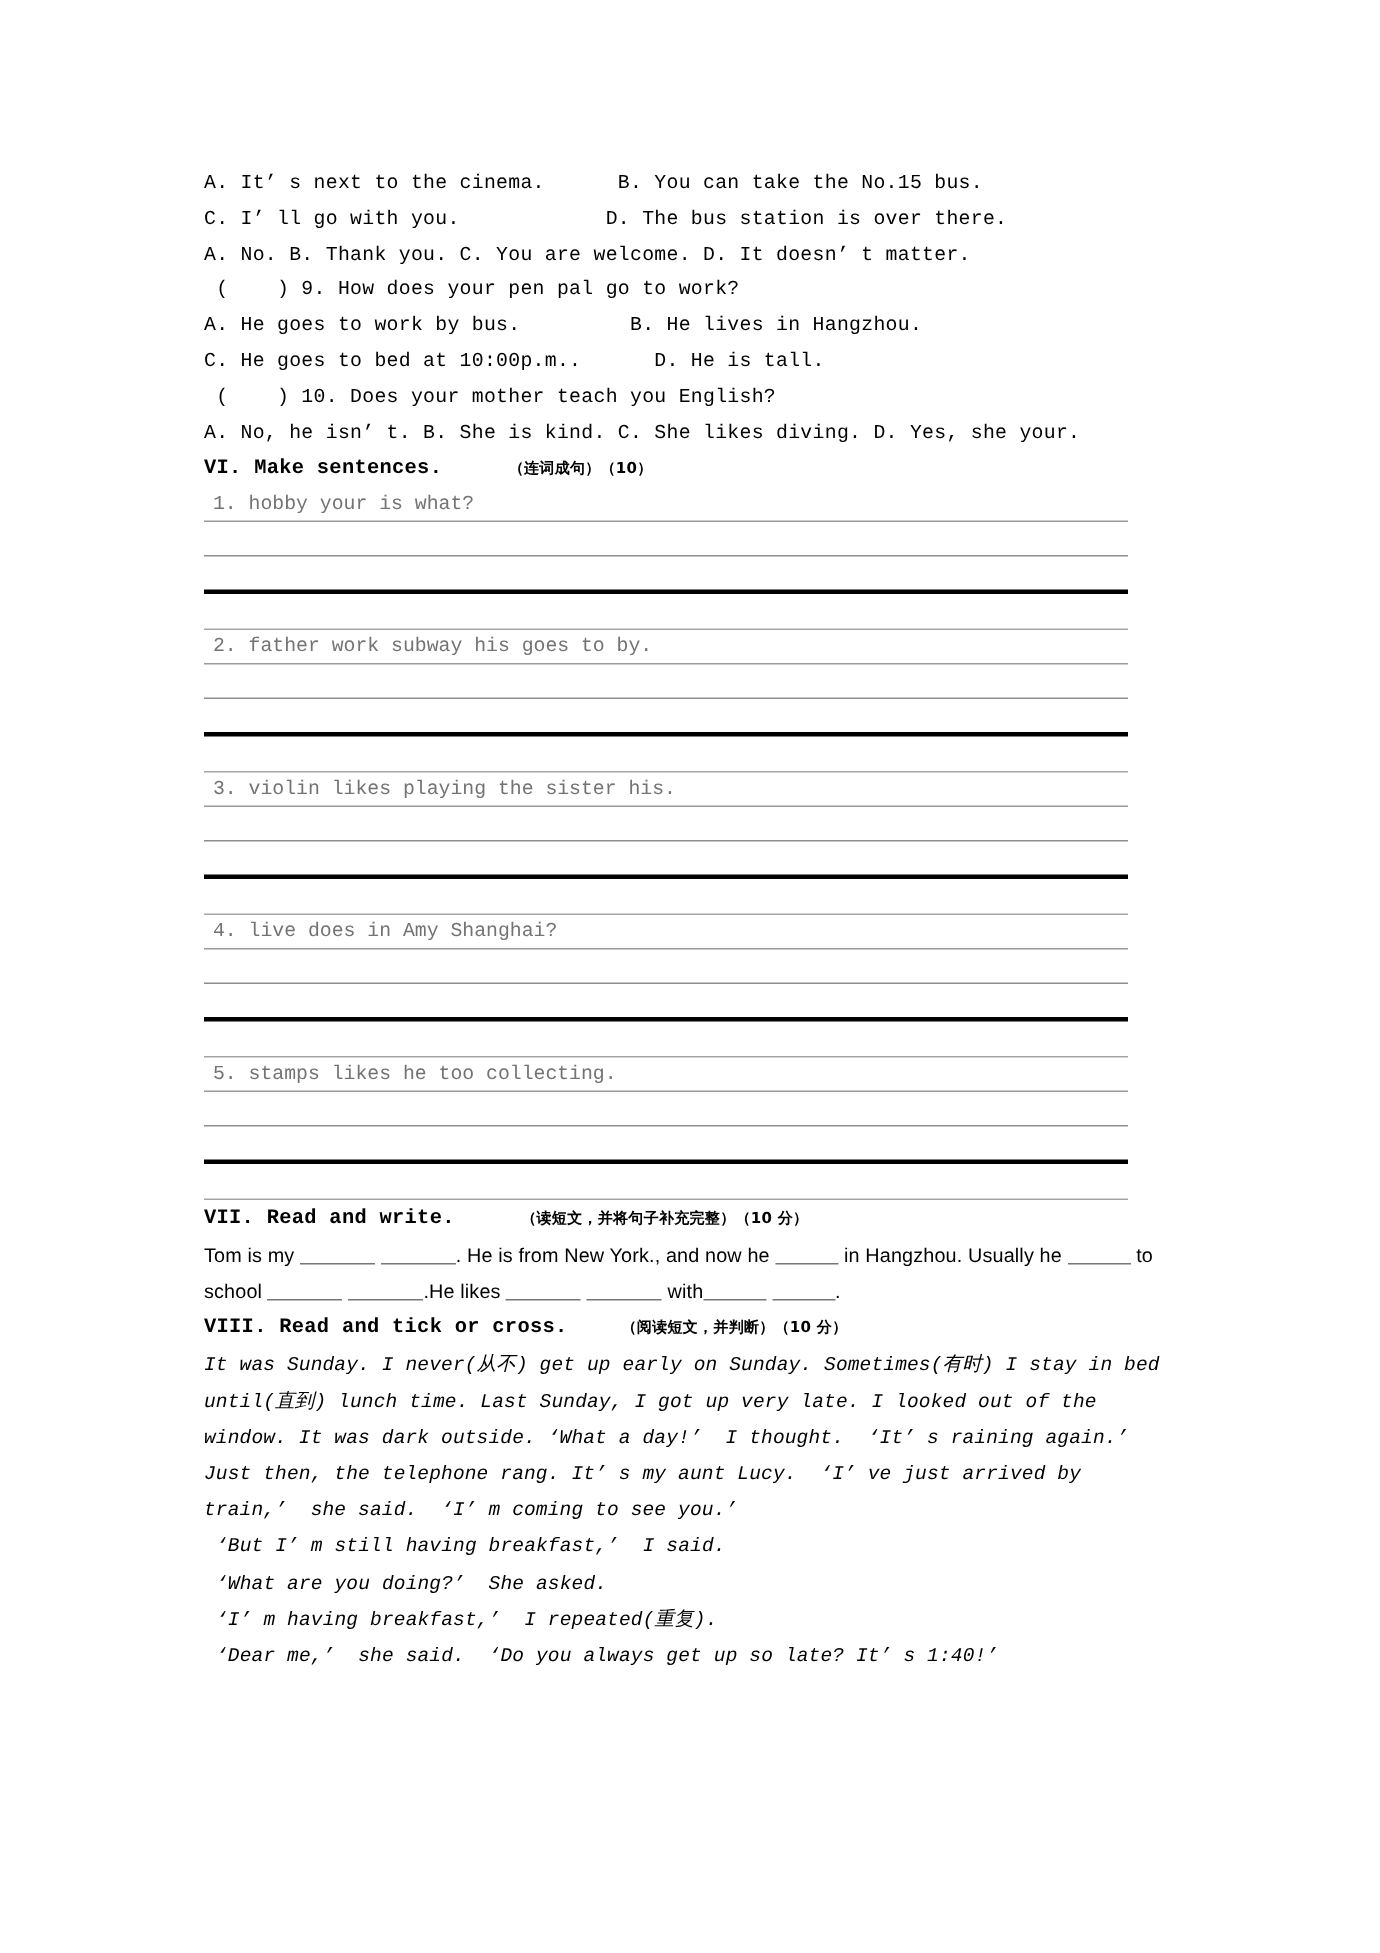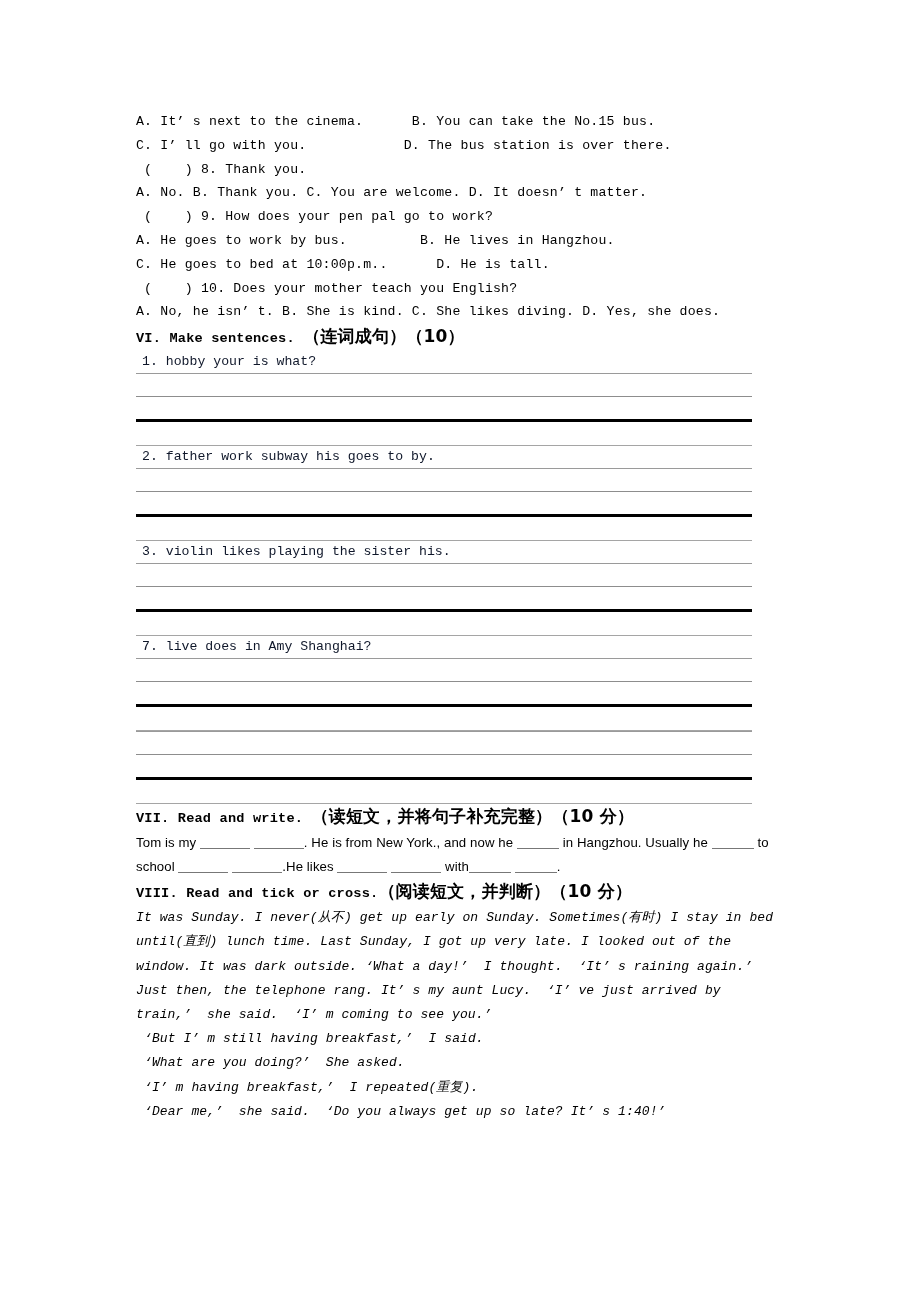--- a/index.html
+++ b/index.html
@@ -46,35 +46,36 @@
   .section-head {
     font-family: "Liberation Mono", "DejaVu Sans Mono", monospace;
     font-size: 13.6px;
     line-height: 25px;
     font-weight: bold;
     white-space: pre;
     letter-spacing: 0.2px;
   }
   .section-head .cn {
     font-family: "DejaVu Sans", sans-serif;
-    font-size: 17px;
+    font-size: 10px;
     font-weight: bold;
+    margin-left: 36px;
   }
 
   
   .mk-block {
     width: 616px;
   }
   .mk-sentence {
     font-family: "Liberation Mono", "DejaVu Sans Mono", monospace;
     font-size: 13.2px;
     line-height: 22px;
     white-space: pre;
     padding-left: 6px;
-    color: #0f172a;
+    color: #737373;
   }
   .rule-thin {
     height: 0;
     border-top: 1px solid #9a9a9a;
     width: 616px;
   }
   .rule-thin2 {
     height: 0;
     border-top: 1px solid #8d8d8d;
     width: 616px;
@@ -122,27 +123,26 @@
 </style>
 </head>
 <body>
 
 <div class="page">
   <div class="content">
 
     <div>
       <div class="line">A. It’ s next to the cinema.      B. You can take the No.15 bus.</div>
       <div class="line">C. I’ ll go with you.            D. The bus station is over there.</div>
-      <div class="line"> (    ) 8. Thank you.</div>
       <div class="line">A. No. B. Thank you. C. You are welcome. D. It doesn’ t matter.</div>
       <div class="line"> (    ) 9. How does your pen pal go to work?</div>
       <div class="line">A. He goes to work by bus.         B. He lives in Hangzhou.</div>
       <div class="line">C. He goes to bed at 10:00p.m..      D. He is tall.</div>
       <div class="line"> (    ) 10. Does your mother teach you English?</div>
-      <div class="line">A. No, he isn’ t. B. She is kind. C. She likes diving. D. Yes, she does.</div>
+      <div class="line">A. No, he isn’ t. B. She is kind. C. She likes diving. D. Yes, she your.</div>
     </div>
 
     <div class="section-head"><span>VI. Make sentences. </span><span class="cn">（连词成句）（10）</span></div>
 
     <div class="mk-block">
       <div class="mk-sentence">1. hobby your is what?</div>
       <div class="rule-thin"></div>
       <div class="gap-md"></div>
       <div class="rule-thin2"></div>
       <div class="gap-md"></div>
@@ -167,31 +167,32 @@
       <div class="rule-thin"></div>
       <div class="gap-md"></div>
       <div class="rule-thin2"></div>
       <div class="gap-md"></div>
       <div class="rule-thick"></div>
       <div class="gap-lg"></div>
       <div class="rule-sep"></div>
     </div>
 
     <div class="mk-block">
-      <div class="mk-sentence">7. live does in Amy Shanghai?</div>
-      <div class="rule-thin"></div>
-      <div class="gap-md"></div>
-      <div class="rule-thin2"></div>
-      <div class="gap-md"></div>
-      <div class="rule-thick"></div>
-      <div class="gap-lg"></div>
-      <div class="rule-sep"></div>
-    </div>
-
-    <div class="mk-block">
+      <div class="mk-sentence">4. live does in Amy Shanghai?</div>
+      <div class="rule-thin"></div>
+      <div class="gap-md"></div>
+      <div class="rule-thin2"></div>
+      <div class="gap-md"></div>
+      <div class="rule-thick"></div>
+      <div class="gap-lg"></div>
+      <div class="rule-sep"></div>
+    </div>
+
+    <div class="mk-block">
+      <div class="mk-sentence">5. stamps likes he too collecting.</div>
       <div class="rule-thin"></div>
       <div class="gap-md"></div>
       <div class="rule-thin2"></div>
       <div class="gap-md"></div>
       <div class="rule-thick"></div>
       <div class="gap-lg"></div>
       <div class="rule-sep"></div>
     </div>
 
     <div class="section-head"><span>VII. Read and write. </span><span class="cn">（读短文，并将句子补充完整）（10 分）</span></div>

